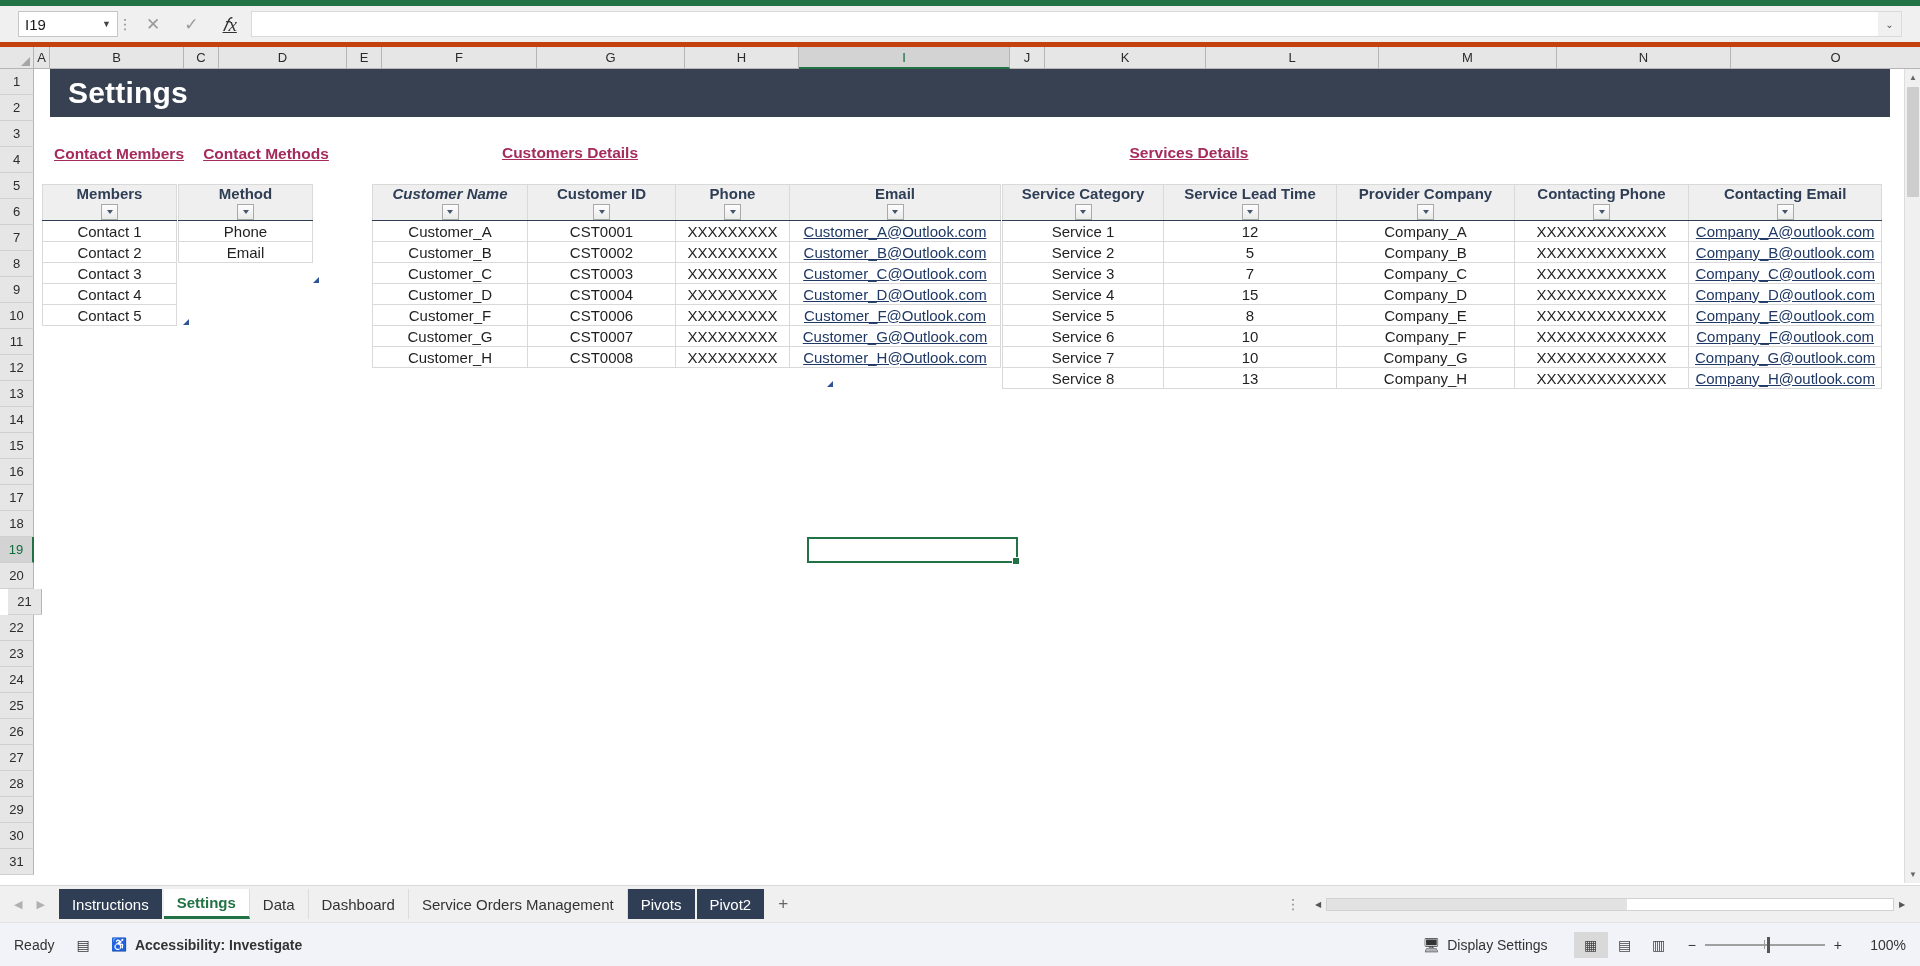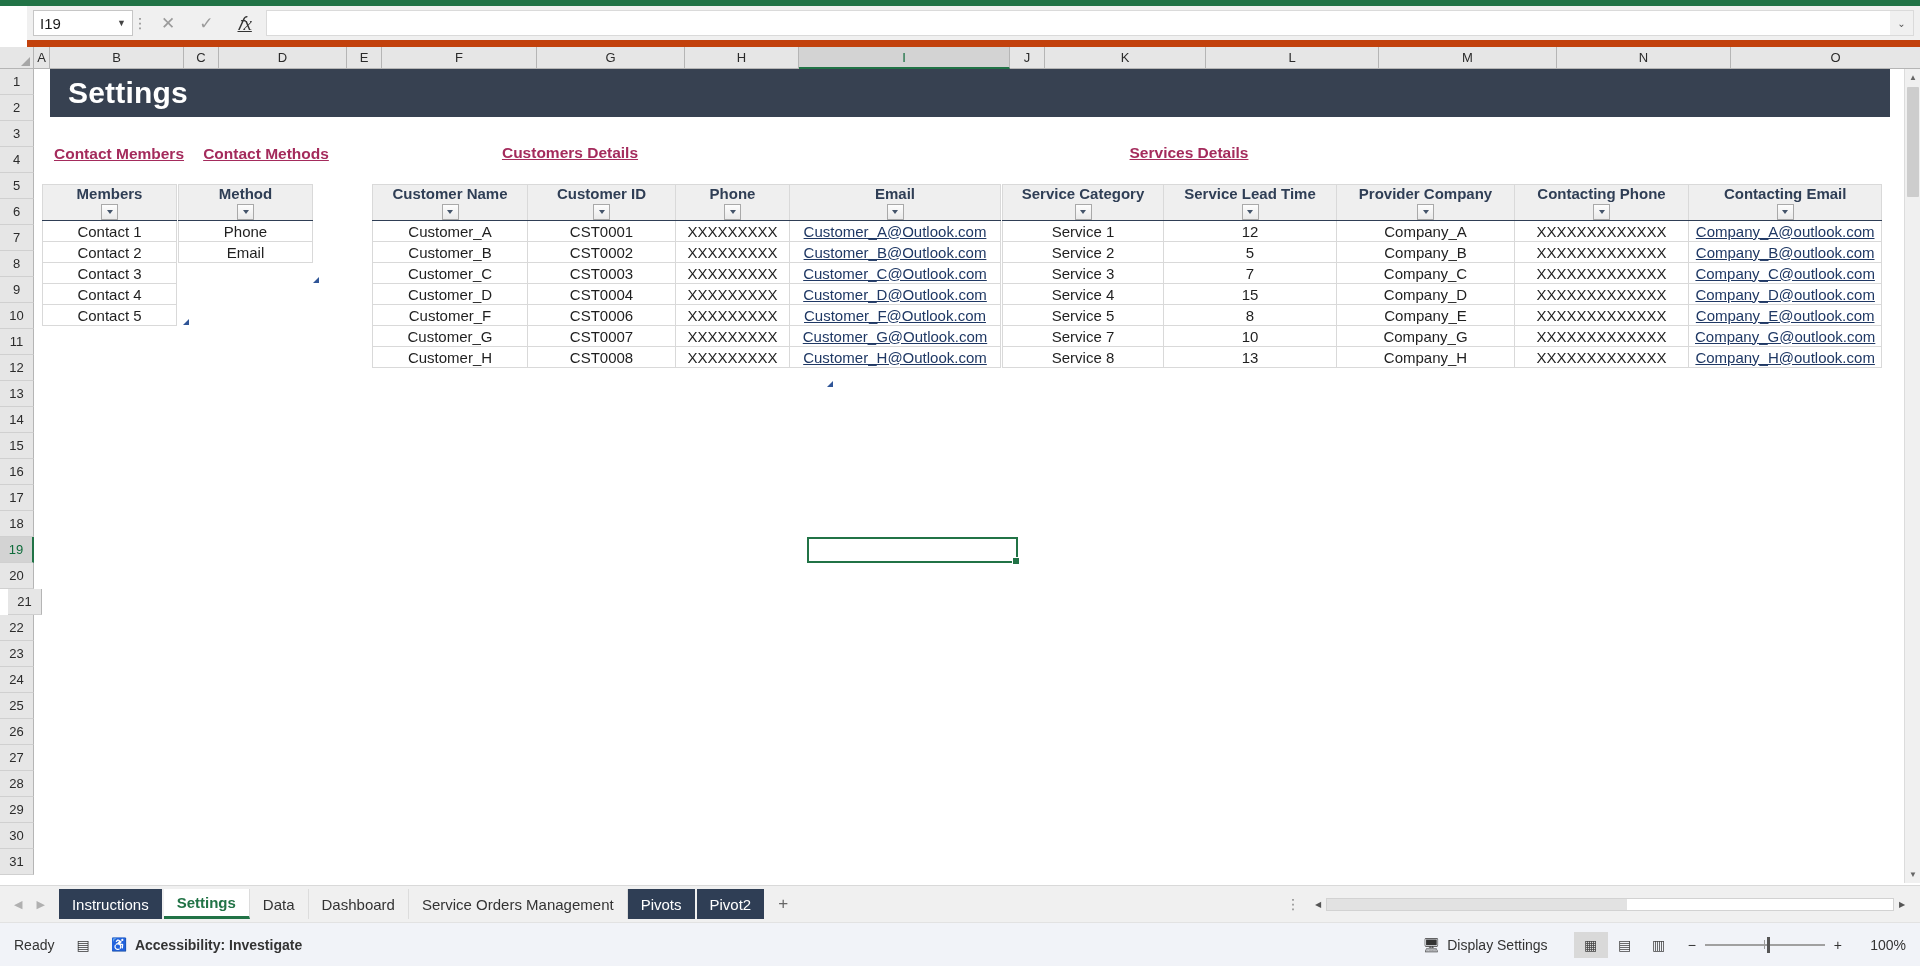--- a/index.html
+++ b/index.html
@@ -5,21 +5,21 @@
   * { box-sizing: border-box; margin:0; padding:0; }
   html,body { width:1920px; height:966px; overflow:hidden; background:#fff;
     font-family:"Liberation Sans", sans-serif; }
   #app { width:1920px; height:966px; position:relative; transform-origin:0 0; }
 
   
   .ribbon-strip { height:6px; background:#217346; width:100%; }
 
   
   .formula-bar { height:41px; background:#f0f0f0; display:flex; align-items:center;
-     padding:0 6px; border-bottom:7px solid #c2410c;margin-left:27px; }
+     padding:0 18px; border-bottom:5px solid #c2410c; }
   .namebox { width:100px; height:26px; background:#fff; border:1px solid #c6c6c6;
      display:flex; align-items:center; padding:0 6px; font-size:15px; color:#1a1a1a; }
   .namebox .nb-text { flex:1; }
   .namebox .nb-caret { font-size:9px; color:#444; }
   .nb-sep { width:14px; text-align:center; color:#888; font-size:14px; letter-spacing:0; }
   .fx-group { display:flex; align-items:center; gap:24px; padding:0 14px; }
   .fx-btn { color:#9b9b9b; font-size:17px; line-height:1; }
   .fx-btn.fx { color:#333; font-style:italic; font-family:"Liberation Serif", serif; font-size:19px;text-decoration:underline; }
   .formula-input { flex:1; height:26px; background:#fff; border:1px solid #dadada;
      border-right:none; margin-right:0; }
@@ -268,21 +268,21 @@
             <tr>
               <td>Email</td>
             </tr>
           </tbody>
         </table>
       <div class="tbl-handle" style="left:279px; top:208px;"></div>
 
       <table class="xtable" id="tbl-customers" style="left:338px; top:115px;">
           <thead>
             <tr>
-              <th style="width: 155px;">
+              <th style="width: 155px; font-style: italic;">
                 <div class="thwrap">
                   <span class="thlabel">Customer Name</span>
                   <span class="filter-btn">
                     <i></i>
                   </span>
                 </div>
               </th>
               <th style="width: 148px;">
                 <div class="thwrap">
                   <span class="thlabel">Customer ID</span>
@@ -429,20 +429,27 @@
               <td>Company_D</td>
               <td>XXXXXXXXXXXXX</td>
               <td class="lnk">Company_D@outlook.com</td>
             </tr>
             <tr>
               <td>Service 5</td>
               <td>8</td>
               <td>Company_E</td>
               <td>XXXXXXXXXXXXX</td>
               <td class="lnk">Company_E@outlook.com</td>
+            </tr>
+            <tr>
+              <td>Service 6</td>
+              <td>10</td>
+              <td>Company_F</td>
+              <td>XXXXXXXXXXXXX</td>
+              <td class="lnk">Company_F@outlook.com</td>
             </tr>
             <tr>
               <td>Service 7</td>
               <td>10</td>
               <td>Company_G</td>
               <td>XXXXXXXXXXXXX</td>
               <td class="lnk">Company_G@outlook.com</td>
             </tr>
             <tr>
               <td>Service 8</td>

